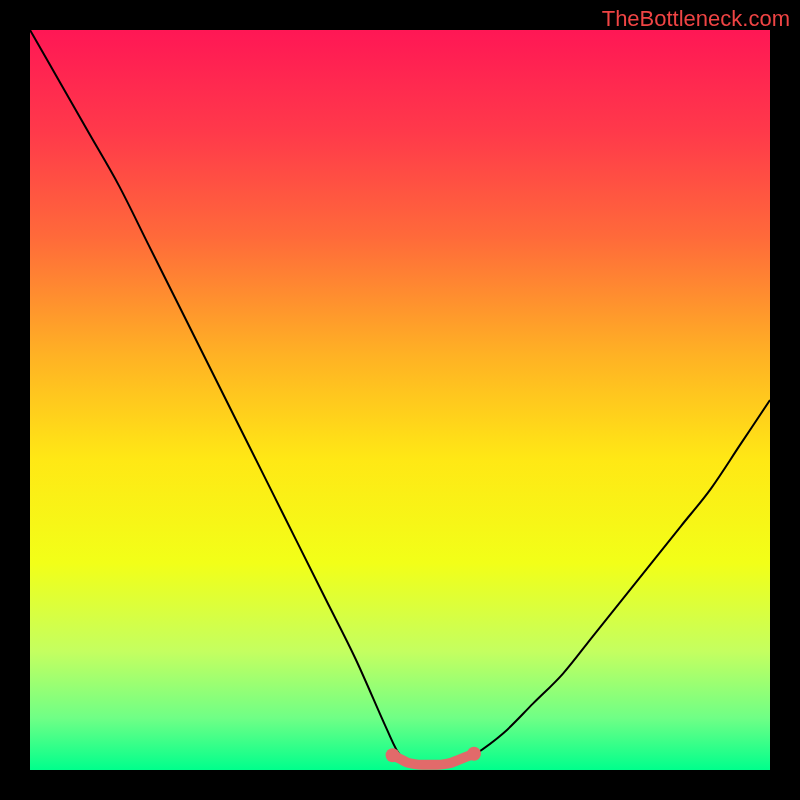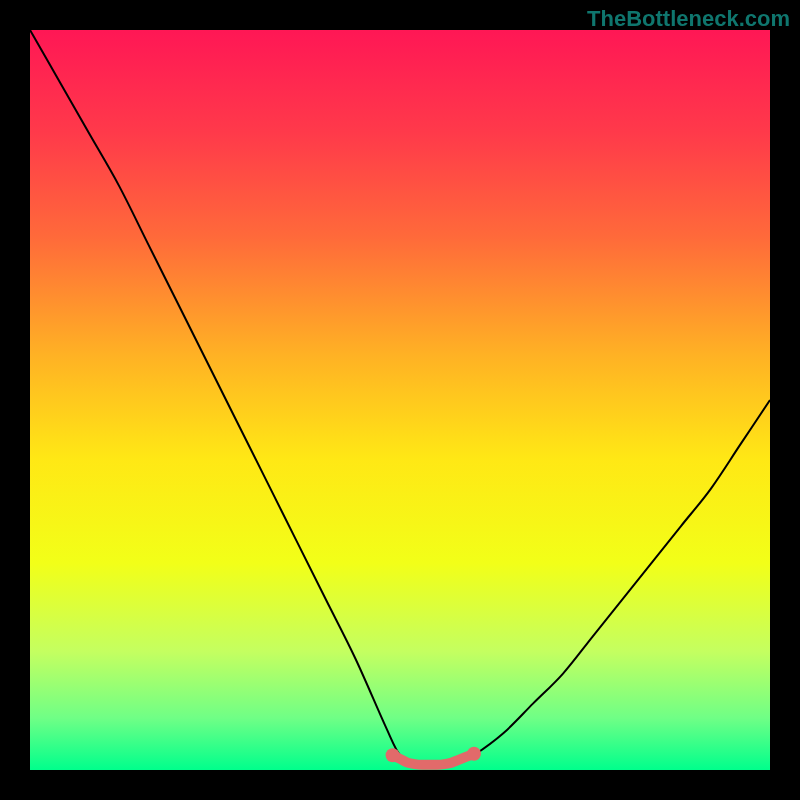--- a/index.html
+++ b/index.html
@@ -8,23 +8,23 @@
     width: 800px;
     height: 800px;
     background: #000;
     position: relative;
     font-family: Arial, Helvetica, sans-serif;
   }
   .watermark {
     position: absolute;
     top: 6px;
     right: 10px;
-    color: #0f766e;
+    color: #ef4444;
     font-size: 22px;
-    font-weight: 700;
+    font-weight: 400;
     z-index: 10;
   }
   .plot-wrap {
     position: absolute;
     left: 30px;
     top: 30px;
     width: 740px;
     height: 740px;
     background: #000;
   }

